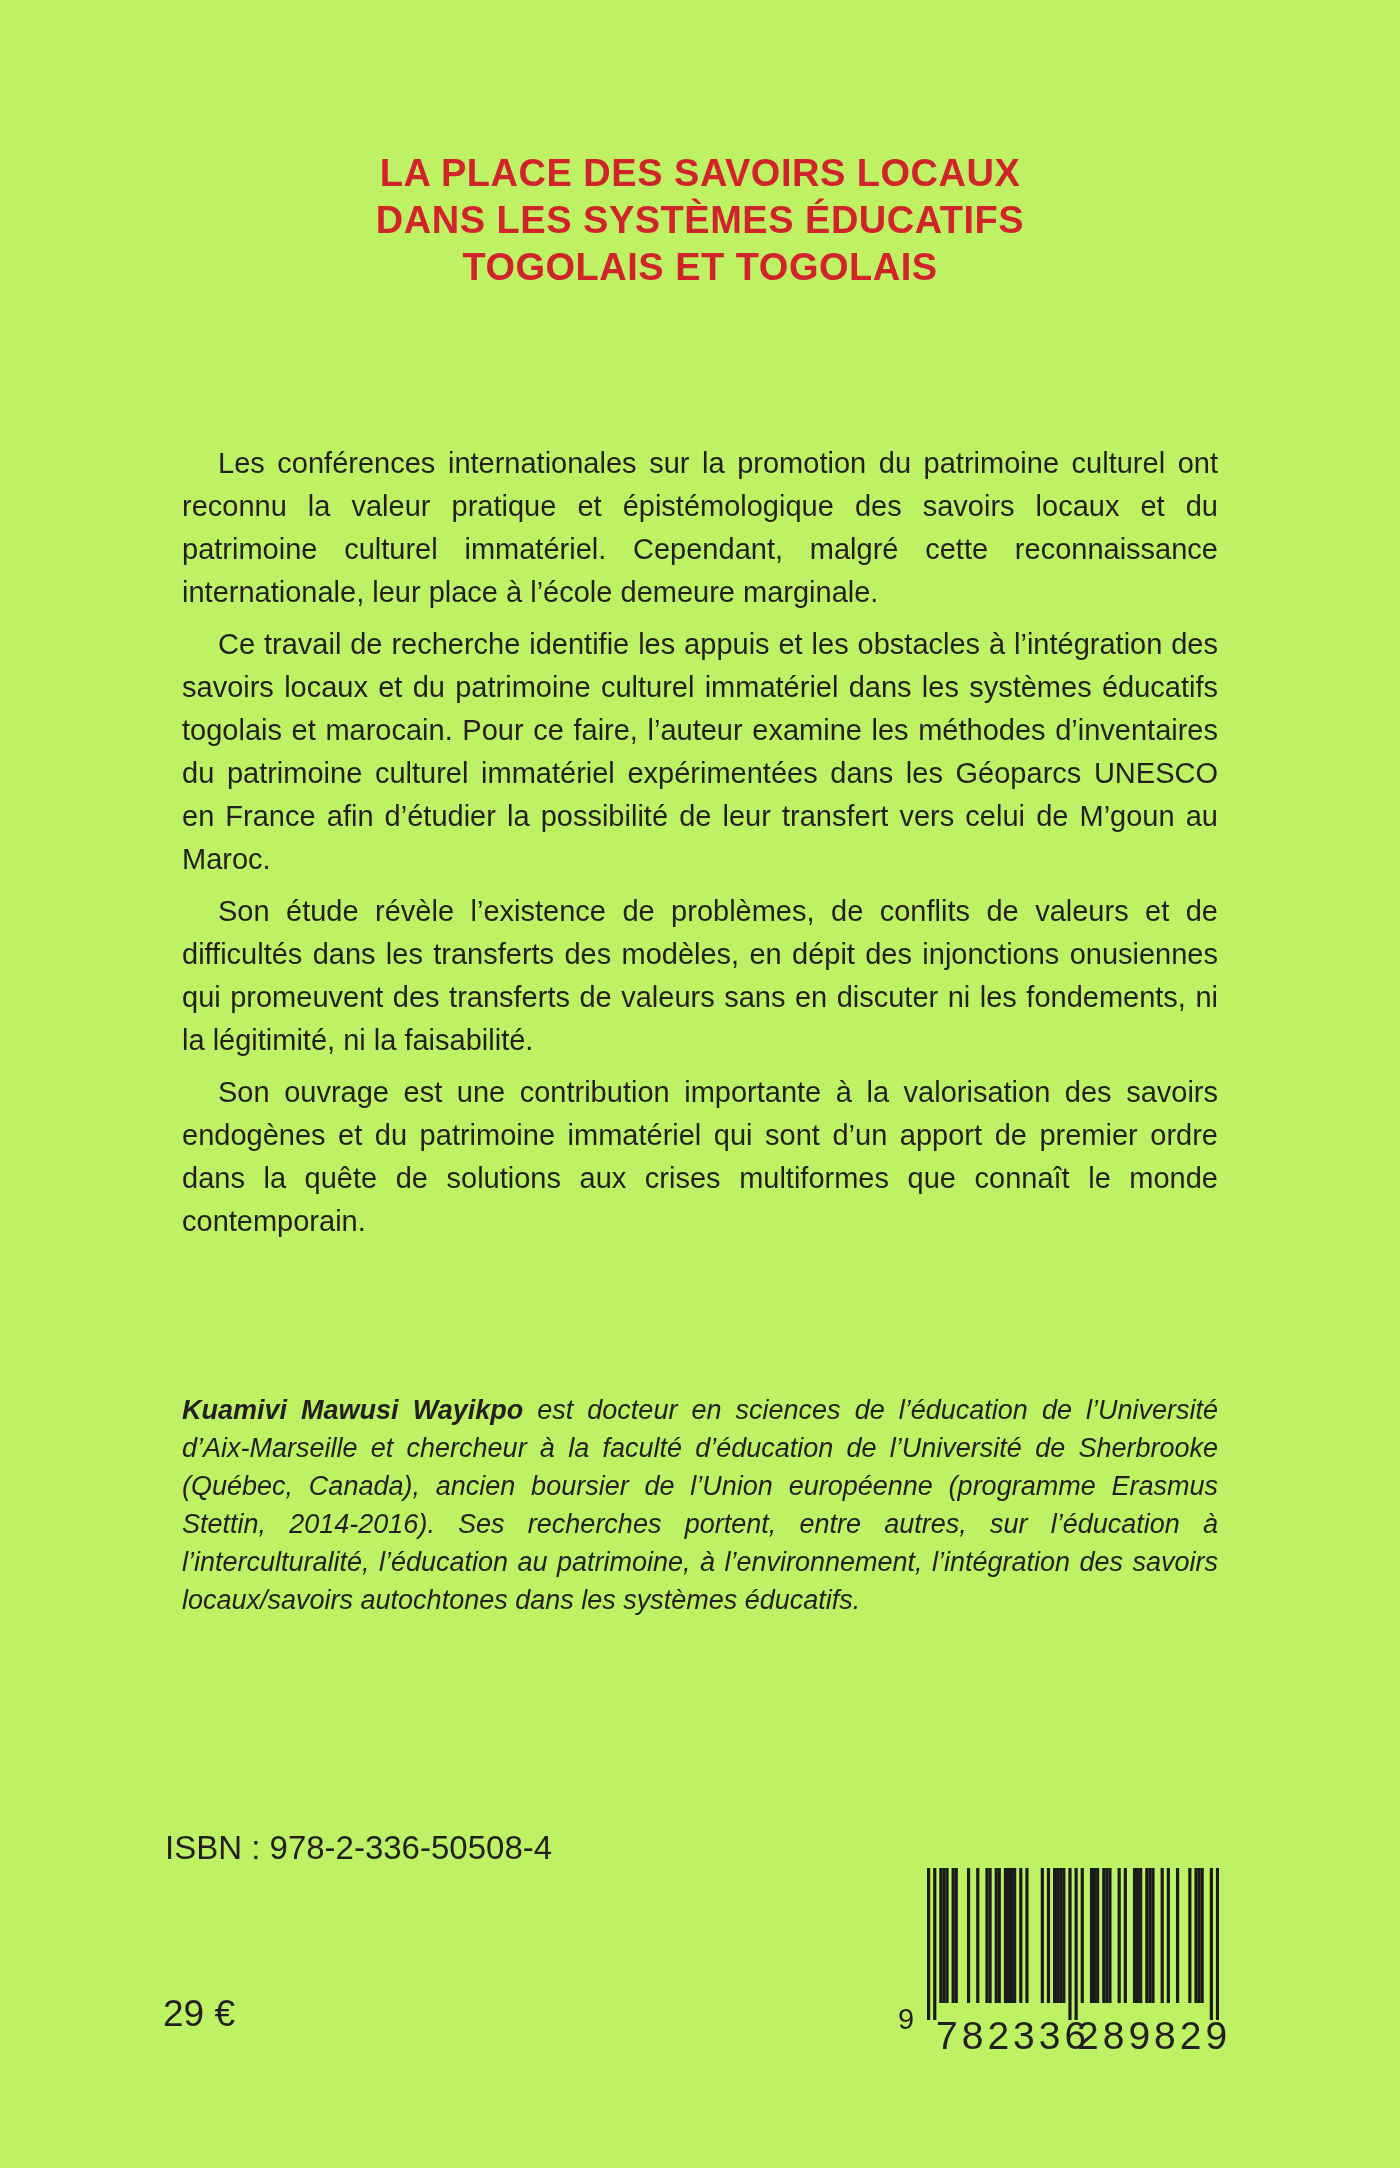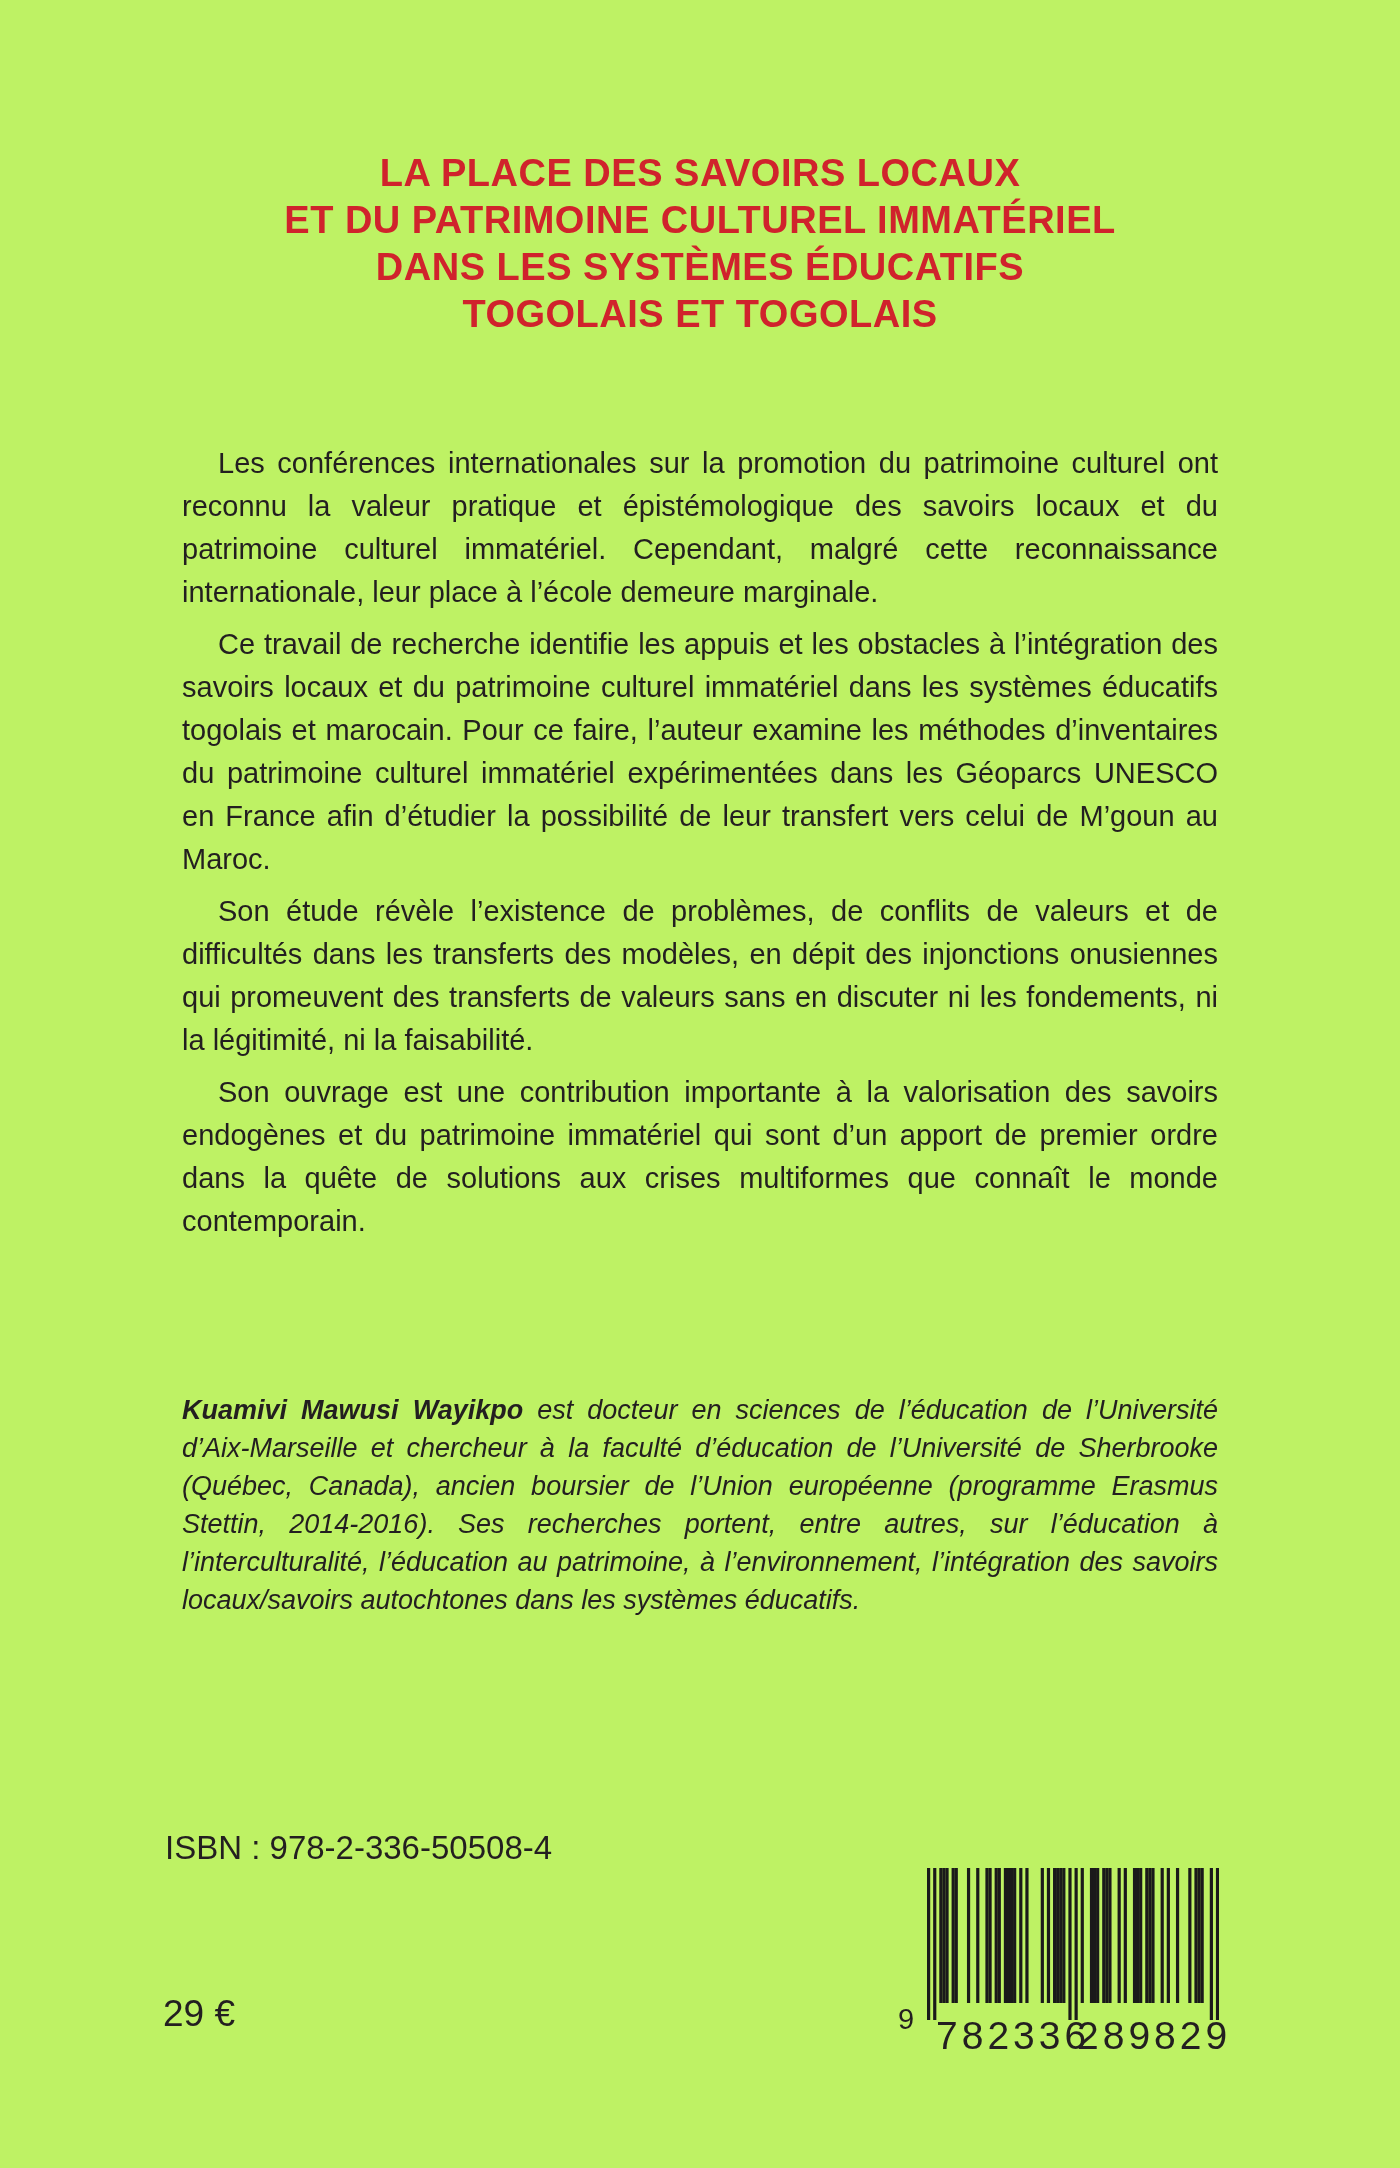--- a/index.html
+++ b/index.html
@@ -73,21 +73,20 @@
   .barcode .bc-group-left{left:38px;width:126px;}
   .barcode .bc-group-right{left:179px;width:127px;}
 </style>
 </head>
 <body>
 
 <div class="page">
 
   <div class="title">
     <div>LA PLACE DES SAVOIRS LOCAUX</div>
-    <div>ET DU PATRIMOINE CULTUREL IMMATÉRIEL</div>
     <div>DANS LES SYSTÈMES ÉDUCATIFS</div>
     <div>TOGOLAIS ET TOGOLAIS</div>
   </div>
 
   <div class="synopsis">
     <p>Les conférences internationales sur la promotion du patrimoine culturel ont reconnu la valeur pratique et épistémologique des savoirs locaux et du patrimoine culturel immatériel. Cependant, malgré cette reconnaissance internationale, leur place à l’école demeure marginale.</p>
     <p>Ce travail de recherche identifie les appuis et les obstacles à l’intégration des savoirs locaux et du patrimoine culturel immatériel dans les systèmes éducatifs togolais et marocain. Pour ce faire, l’auteur examine les méthodes d’inventaires du patrimoine culturel immatériel expérimentées dans les Géoparcs UNESCO en France afin d’étudier la possibilité de leur transfert vers celui de M’goun au Maroc.</p>
     <p>Son étude révèle l’existence de problèmes, de conflits de valeurs et de difficultés dans les transferts des modèles, en dépit des injonctions onusiennes qui promeuvent des transferts de valeurs sans en discuter ni les fondements, ni la légitimité, ni la faisabilité.</p>
     <p>Son ouvrage est une contribution importante à la valorisation des savoirs endogènes et du patrimoine immatériel qui sont d’un apport de premier ordre dans la quête de solutions aux crises multiformes que connaît le monde contemporain.</p>
   </div>

